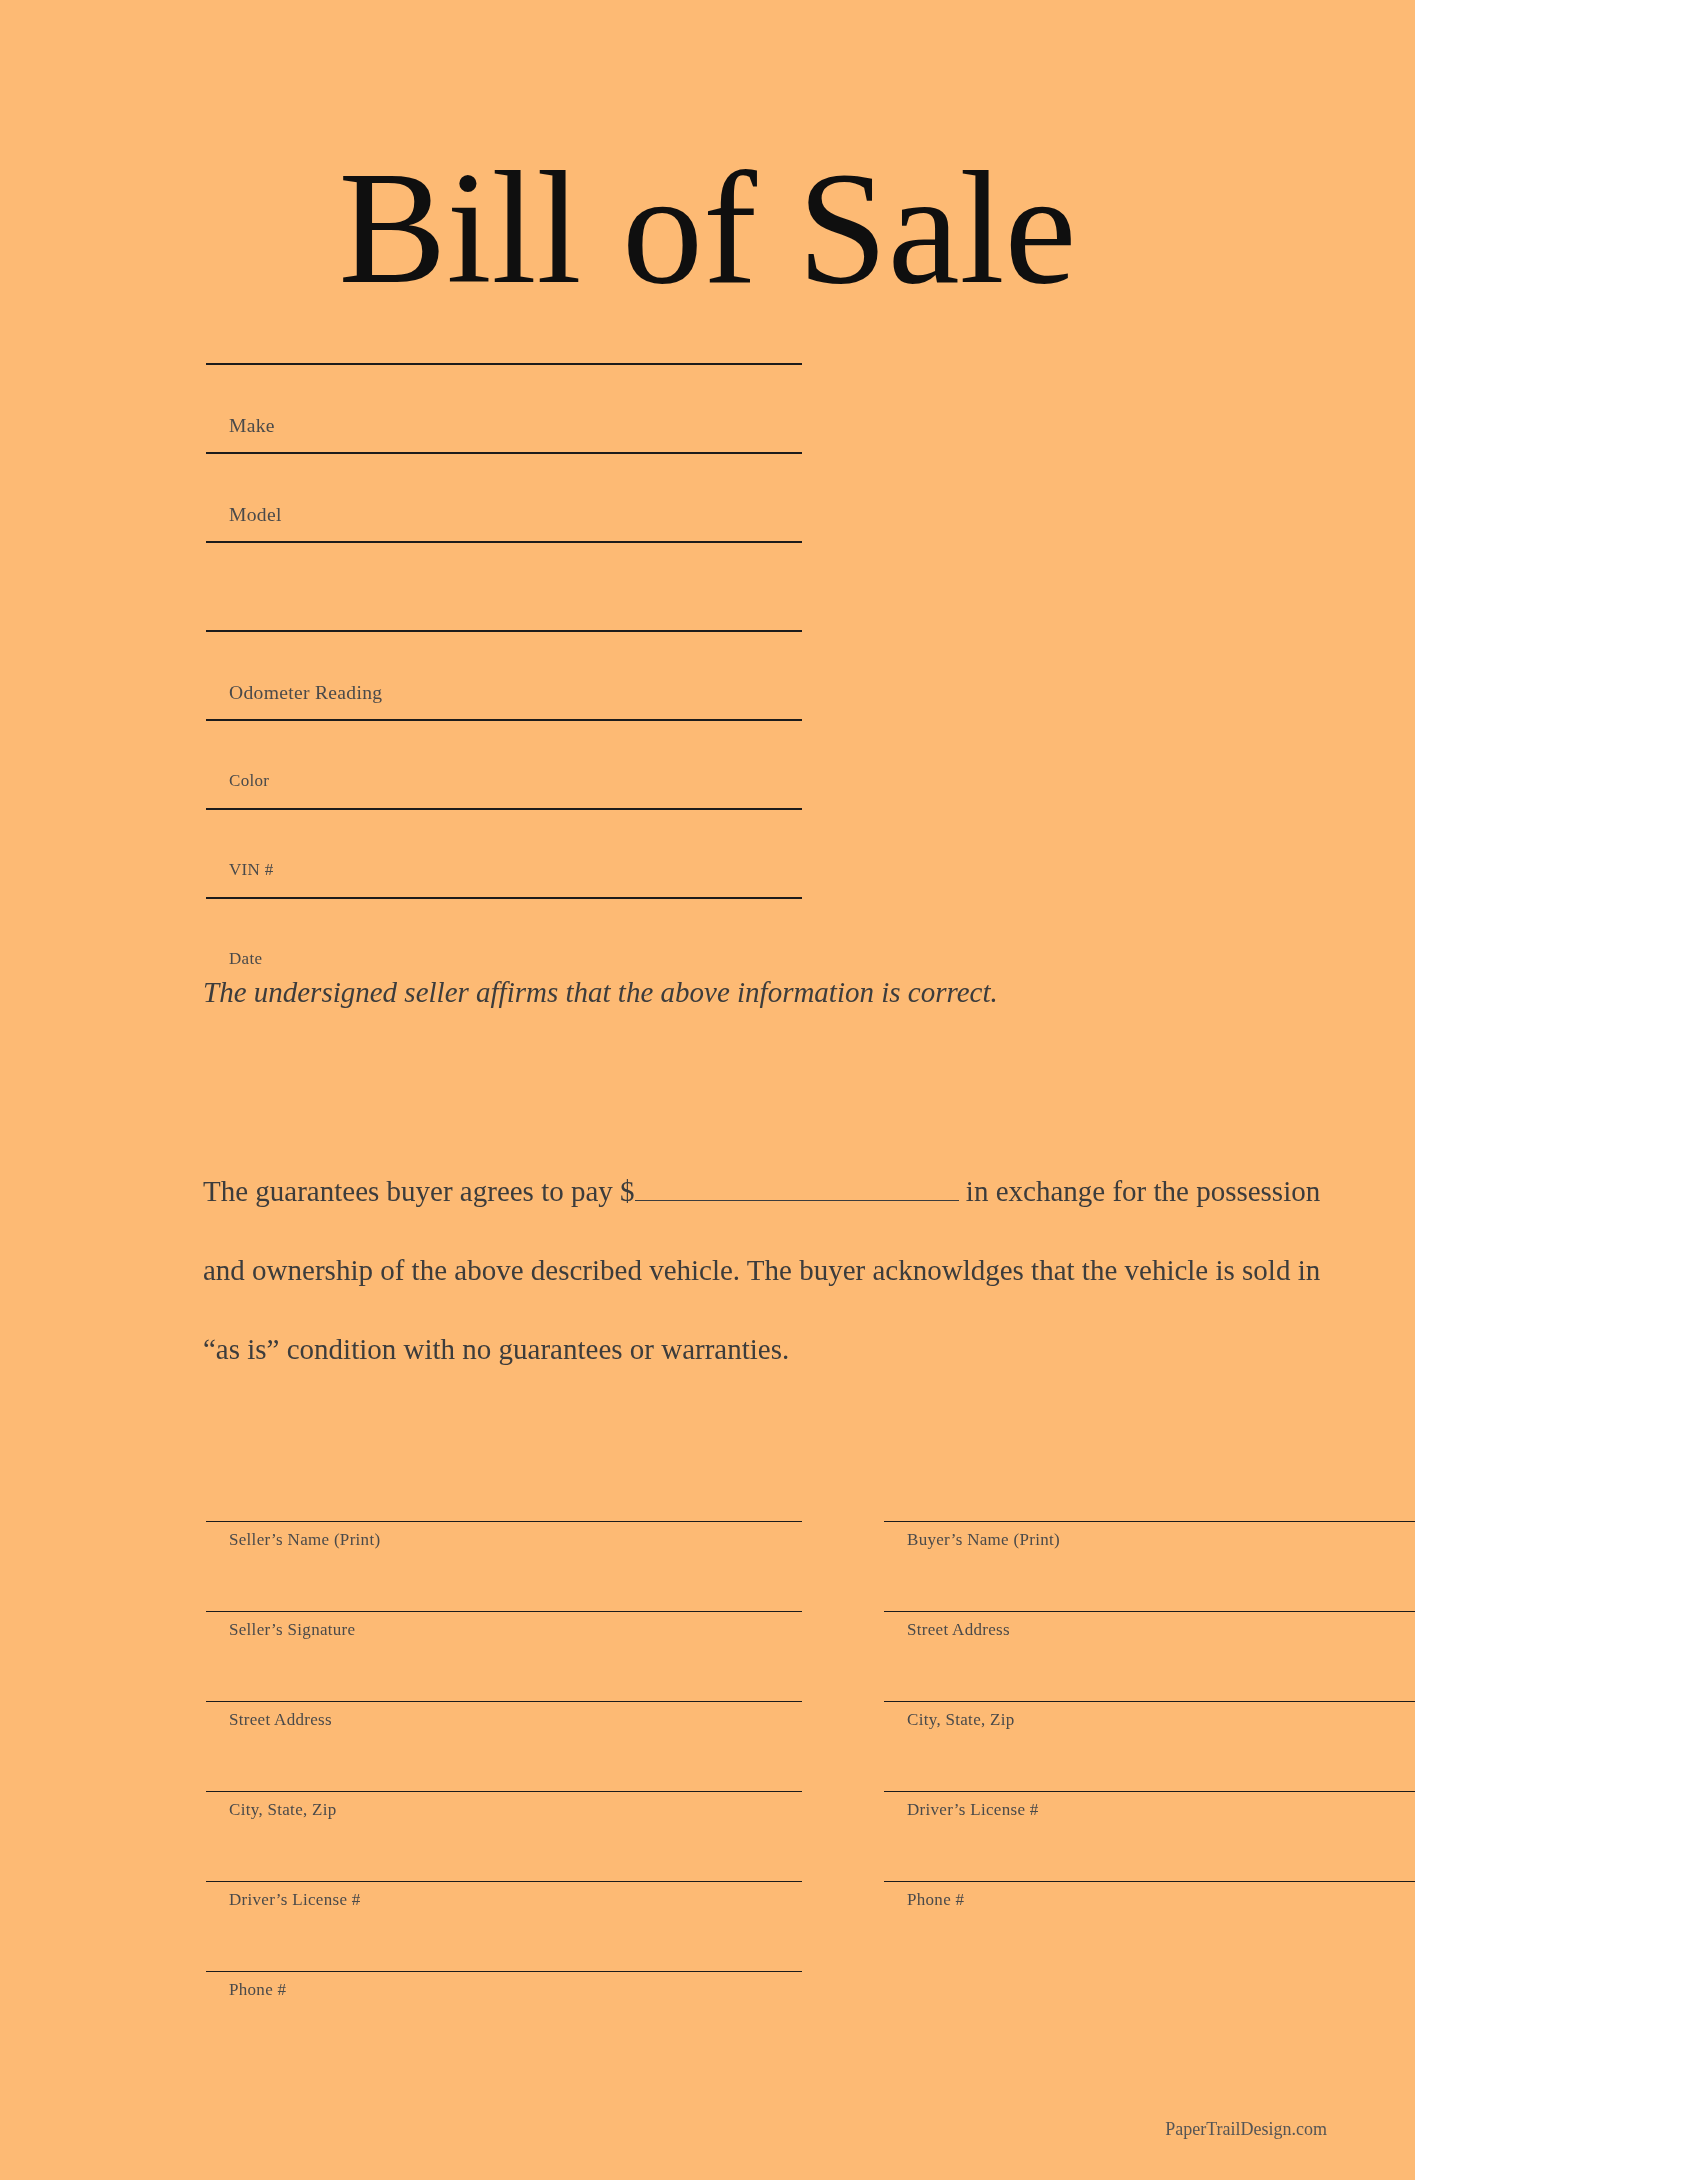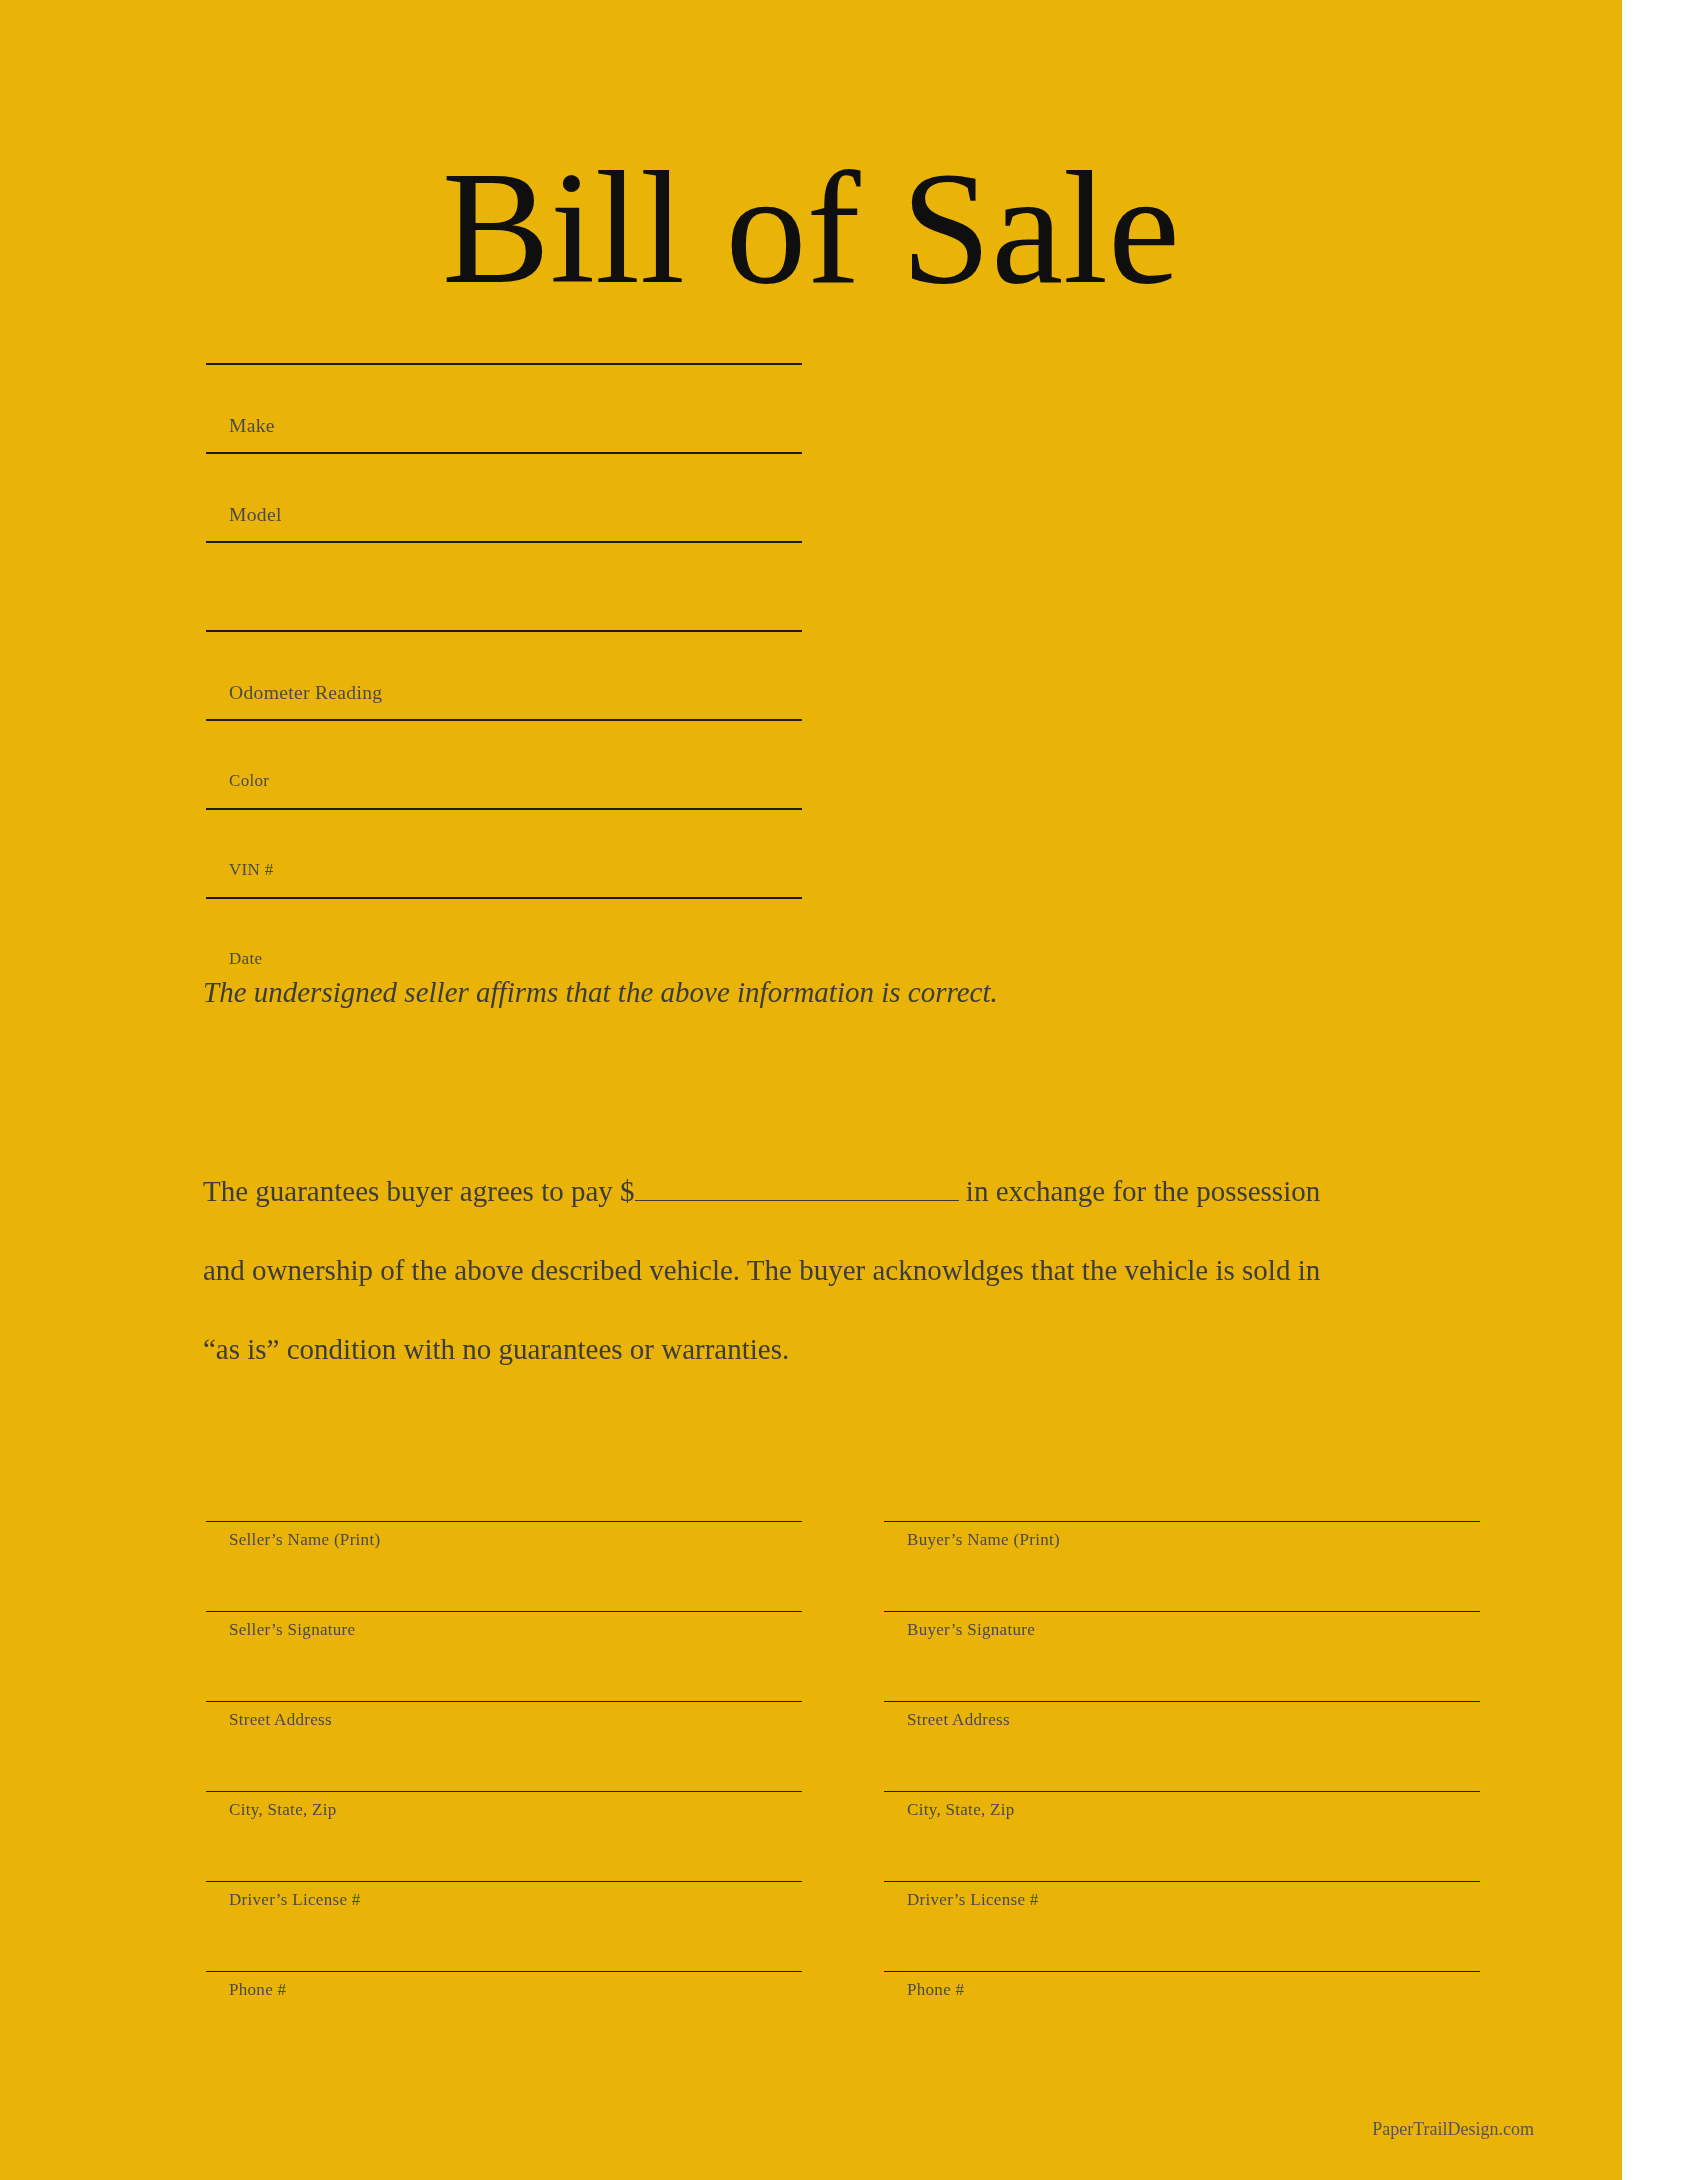--- a/index.html
+++ b/index.html
@@ -1,21 +1,21 @@
 <!DOCTYPE html>
 <html style="font-size:13.6px"><head>
 <meta charset="utf-8">
 <style>
   * { box-sizing: border-box; }
   html, body { margin: 0; padding: 0; background: #ffffff; }
   .page {
     position: relative;
-    width: 1622px;
+    width: 1415px;
     height: 2181px;
-    background: #eab308;
+    background: #fdba74;
     font-family: "Liberation Serif", serif;
     color: #222;
     overflow: hidden;
   }
   .doc-title {
     position: absolute;
     top: 147px;
     left: 0;
     width: 100%;
     text-align: center;
@@ -155,24 +155,20 @@
     </div>
   </div>
 
   <div class="sig-col sig-right">
     <div class="sfield">
       <div class="sline"></div>
       <div class="slabel">Buyer’s Name (Print)</div>
     </div>
     <div class="sfield">
       <div class="sline"></div>
-      <div class="slabel">Buyer’s Signature</div>
-    </div>
-    <div class="sfield">
-      <div class="sline"></div>
       <div class="slabel">Street Address</div>
     </div>
     <div class="sfield">
       <div class="sline"></div>
       <div class="slabel">City, State, Zip</div>
     </div>
     <div class="sfield">
       <div class="sline"></div>
       <div class="slabel">Driver’s License #</div>
     </div>

